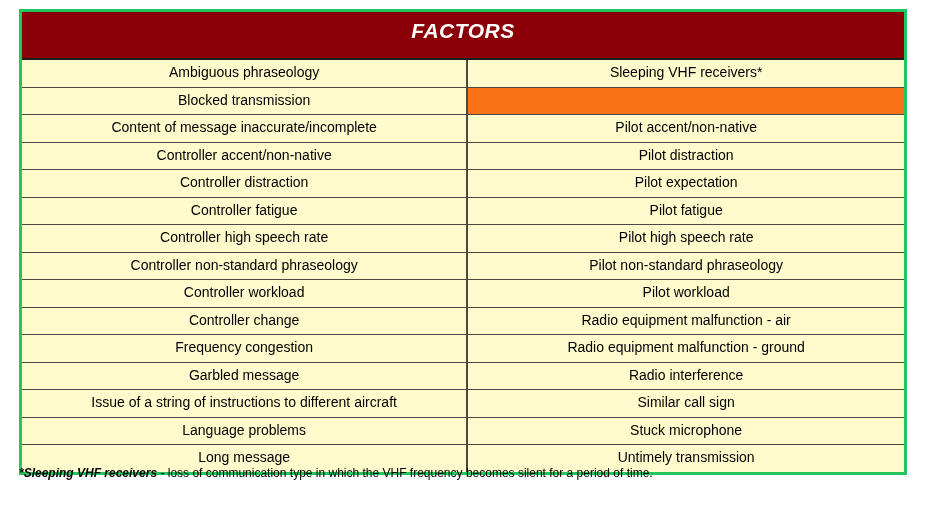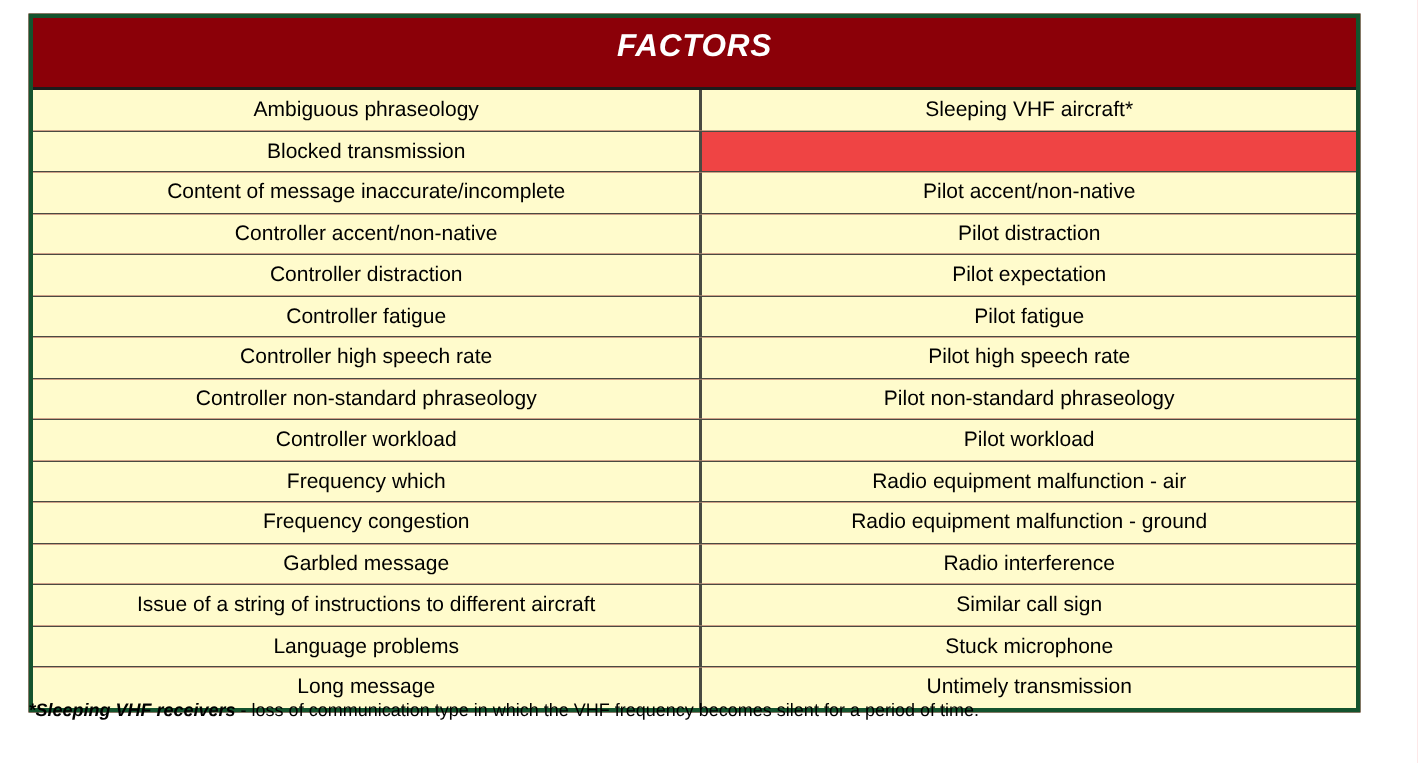--- a/index.html
+++ b/index.html
@@ -21,23 +21,23 @@
     height: 517px;
     background: #ffffff;
   }
 
   
   .factors-table {
     position: absolute;
     left: 19px;
     top: 9px;
     width: 888px;
-    border: 3px solid #14532d;
+    border: 3px solid #22c55e;
     box-sizing: border-box;
-    background: #ef4444;
+    background: #f97316;
   }
 
   .table-header {
     background: #8b0008;
     height: 48px;
     border-bottom: 2px solid #1c1c1c;
     box-sizing: border-box;
     position: relative;
   }
   .table-header-title {
@@ -112,21 +112,21 @@
 
   <div class="factors-table">
 
     <div class="table-header">
       <div class="table-header-title">FACTORS</div>
     </div>
 
     <div class="table-body">
         <div class="row">
           <div class="cell cell-left">Ambiguous phraseology</div>
-          <div class="cell cell-right">Sleeping VHF aircraft*</div>
+          <div class="cell cell-right">Sleeping VHF receivers*</div>
         </div>
         <div class="row">
           <div class="cell cell-left">Blocked transmission</div>
         </div>
         <div class="row">
           <div class="cell cell-left">Content of message inaccurate/incomplete</div>
           <div class="cell cell-right">Pilot accent/non-native</div>
         </div>
         <div class="row">
           <div class="cell cell-left">Controller accent/non-native</div>
@@ -146,21 +146,21 @@
         </div>
         <div class="row">
           <div class="cell cell-left">Controller non-standard phraseology</div>
           <div class="cell cell-right">Pilot non-standard phraseology</div>
         </div>
         <div class="row">
           <div class="cell cell-left">Controller workload</div>
           <div class="cell cell-right">Pilot workload</div>
         </div>
         <div class="row">
-          <div class="cell cell-left">Frequency which</div>
+          <div class="cell cell-left">Controller change</div>
           <div class="cell cell-right">Radio equipment malfunction - air</div>
         </div>
         <div class="row">
           <div class="cell cell-left">Frequency congestion</div>
           <div class="cell cell-right">Radio equipment malfunction - ground</div>
         </div>
         <div class="row">
           <div class="cell cell-left">Garbled message</div>
           <div class="cell cell-right">Radio interference</div>
         </div>

